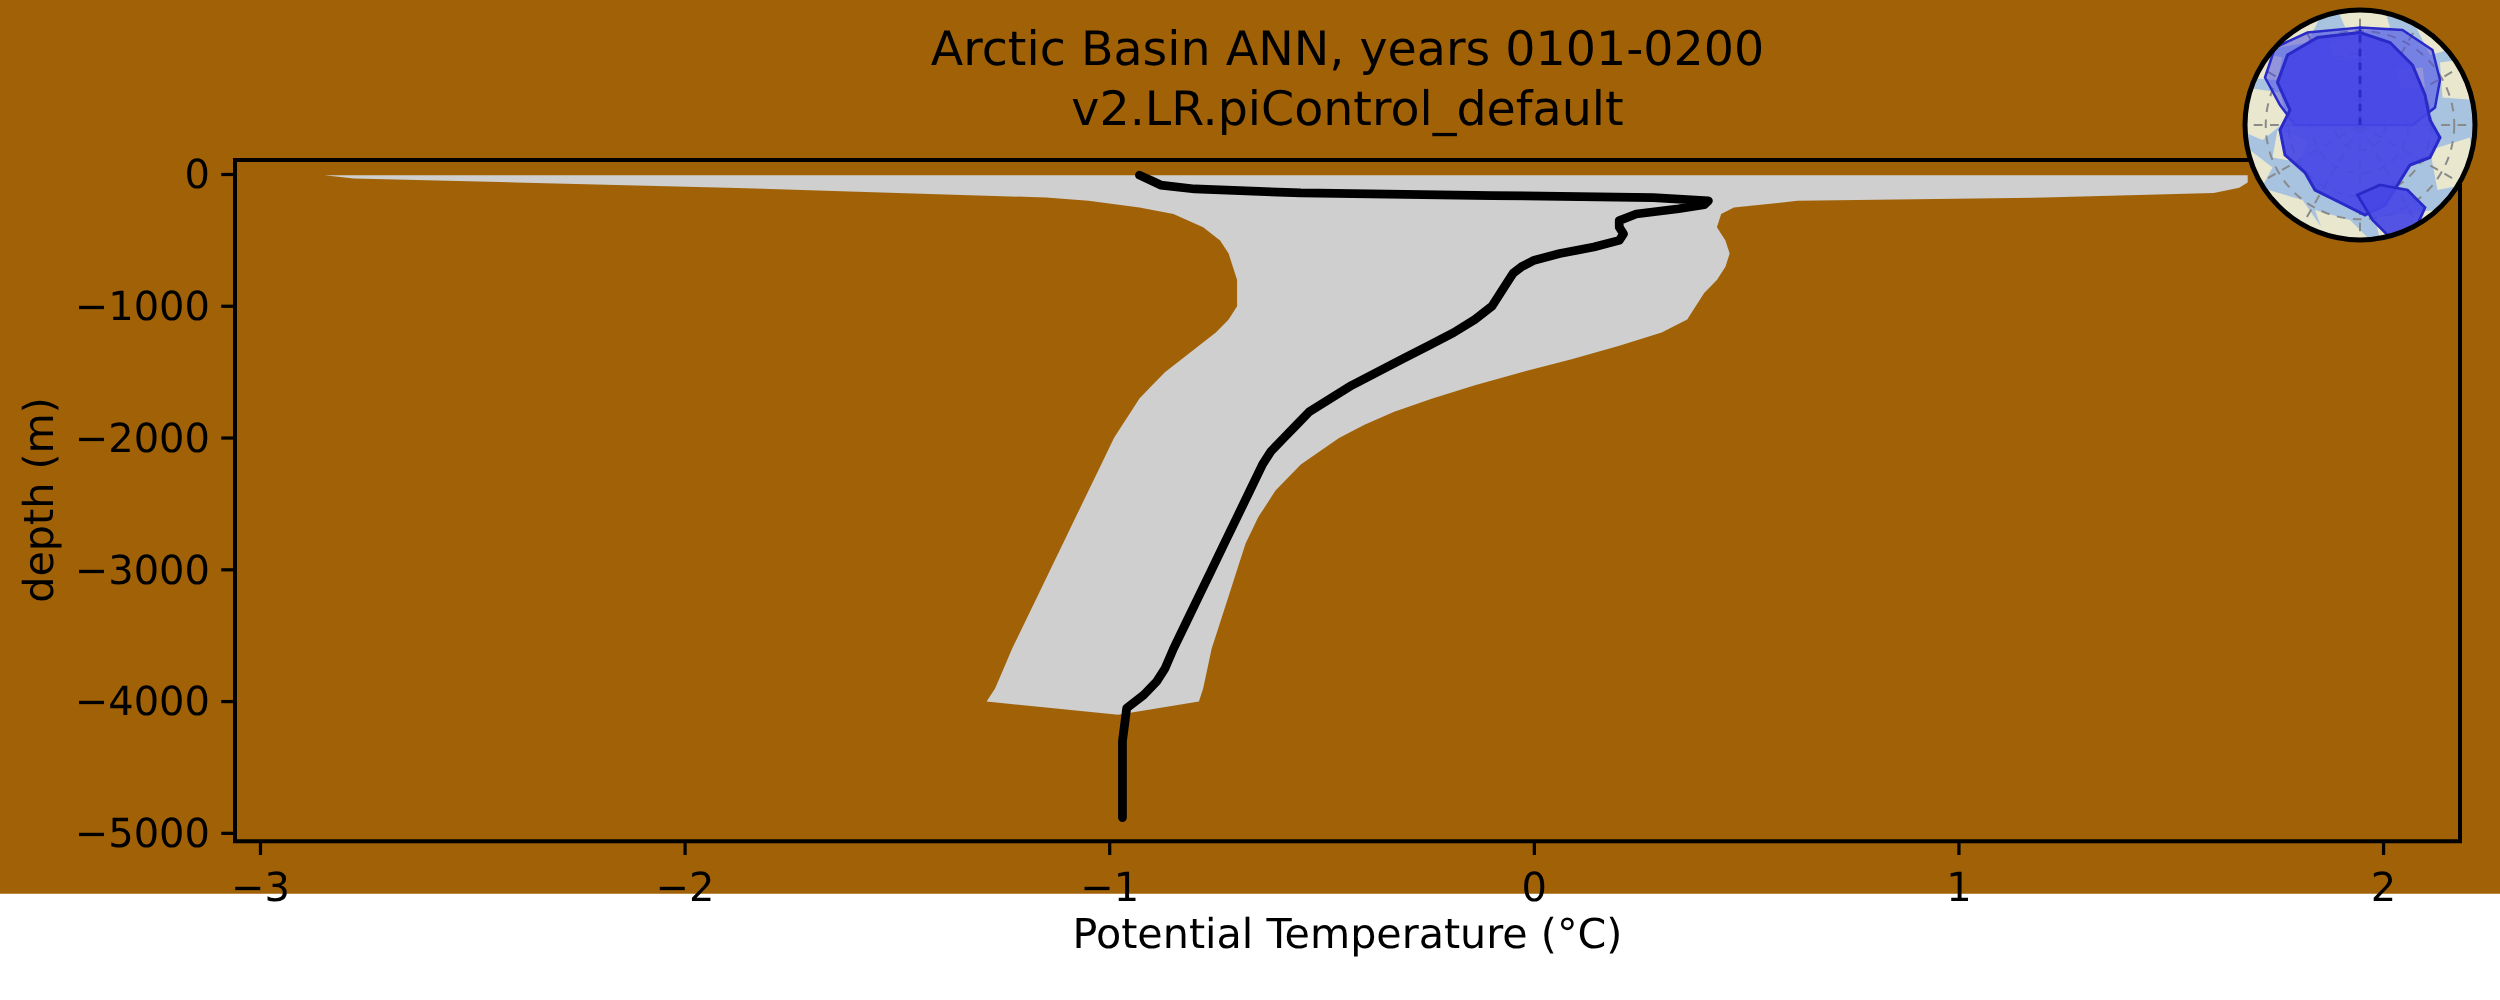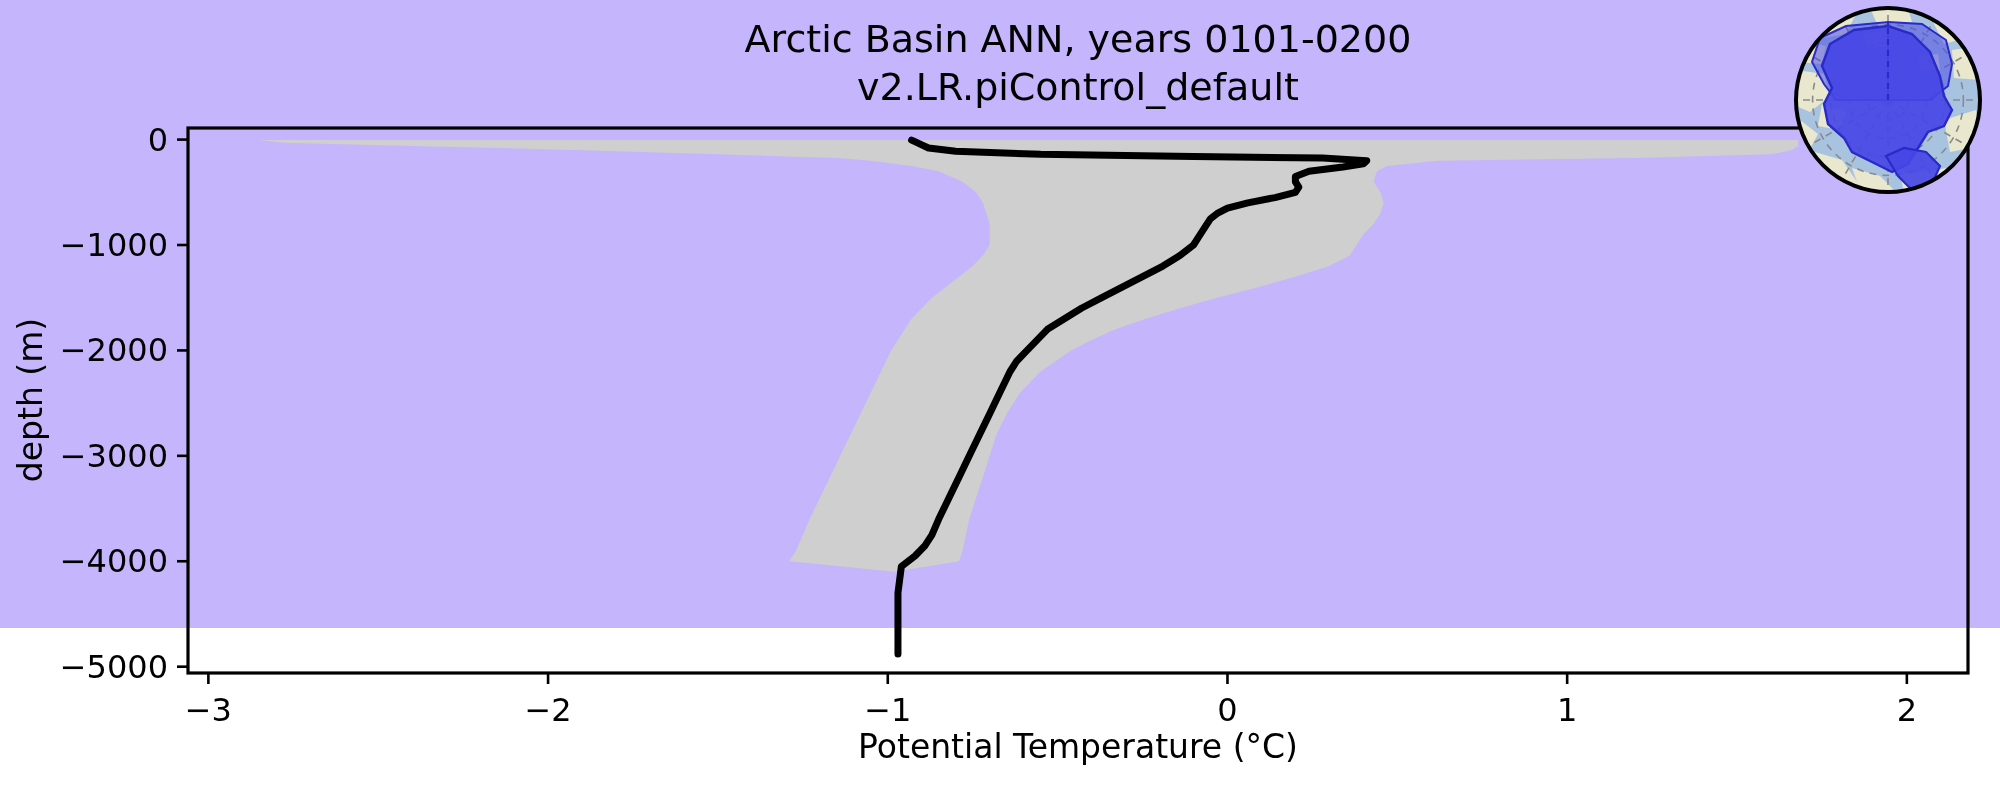--- a/index.html
+++ b/index.html
@@ -9,22 +9,22 @@
   }
   body {
     width: 2000px;
     height: 800px;
     font-family: "DejaVu Sans", sans-serif;
     overflow: hidden;
   }
   #figure {
     position: relative;
     width: 2000px;
-    height: 628px;
-    background: #c4b5fd;
+    height: 715px;
+    background: #a16207;
   }
   #plot-svg {
     position: absolute;
     left: 0;
     top: 0;
     width: 2000px;
     height: 800px;
   }
   .title-text {
     font-family: "DejaVu Sans", sans-serif;

